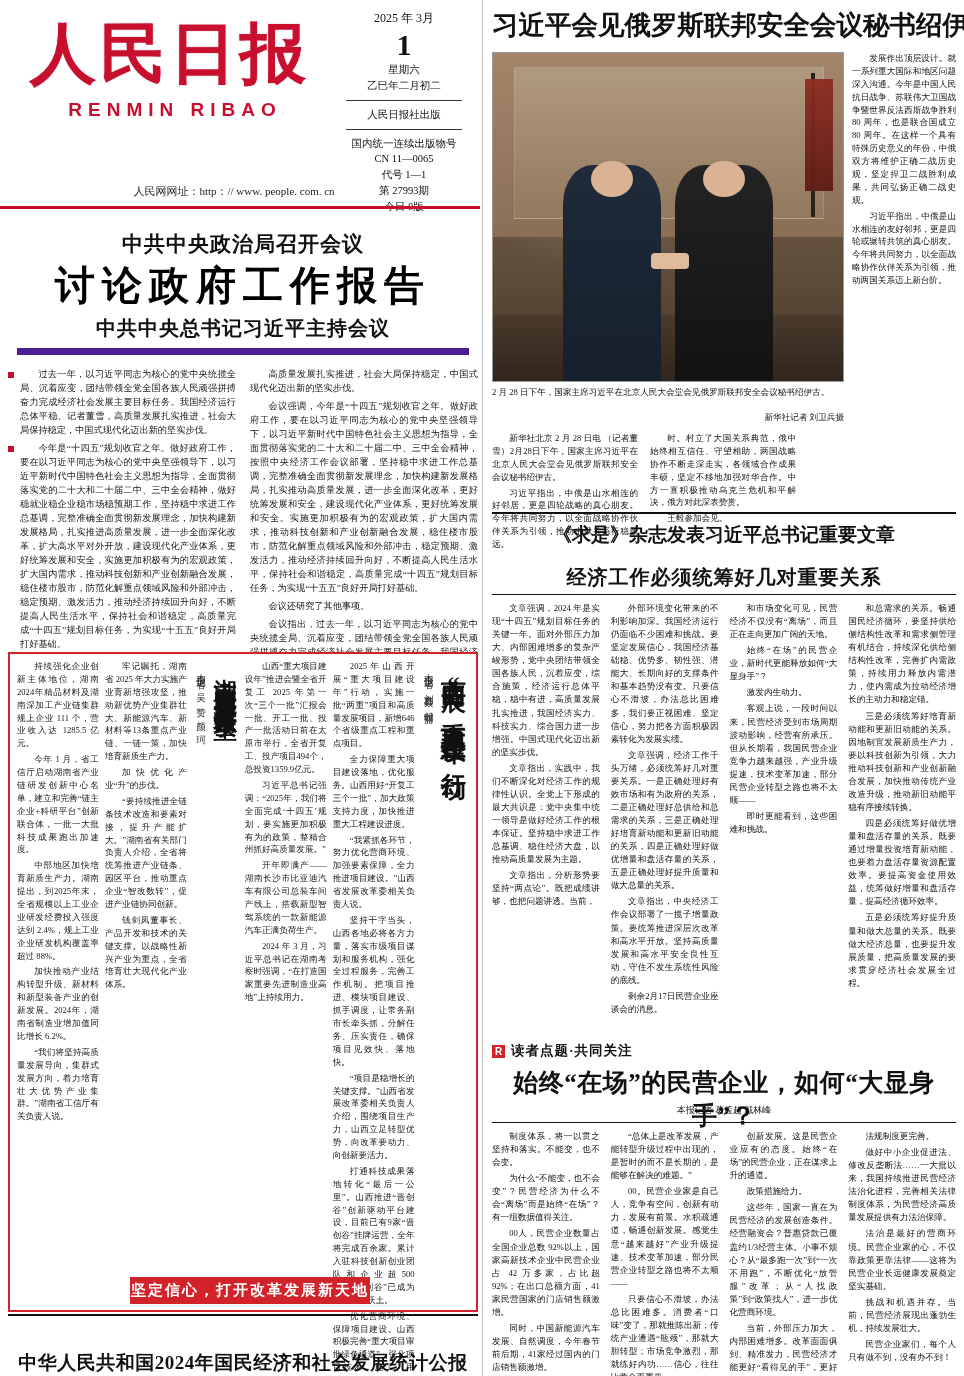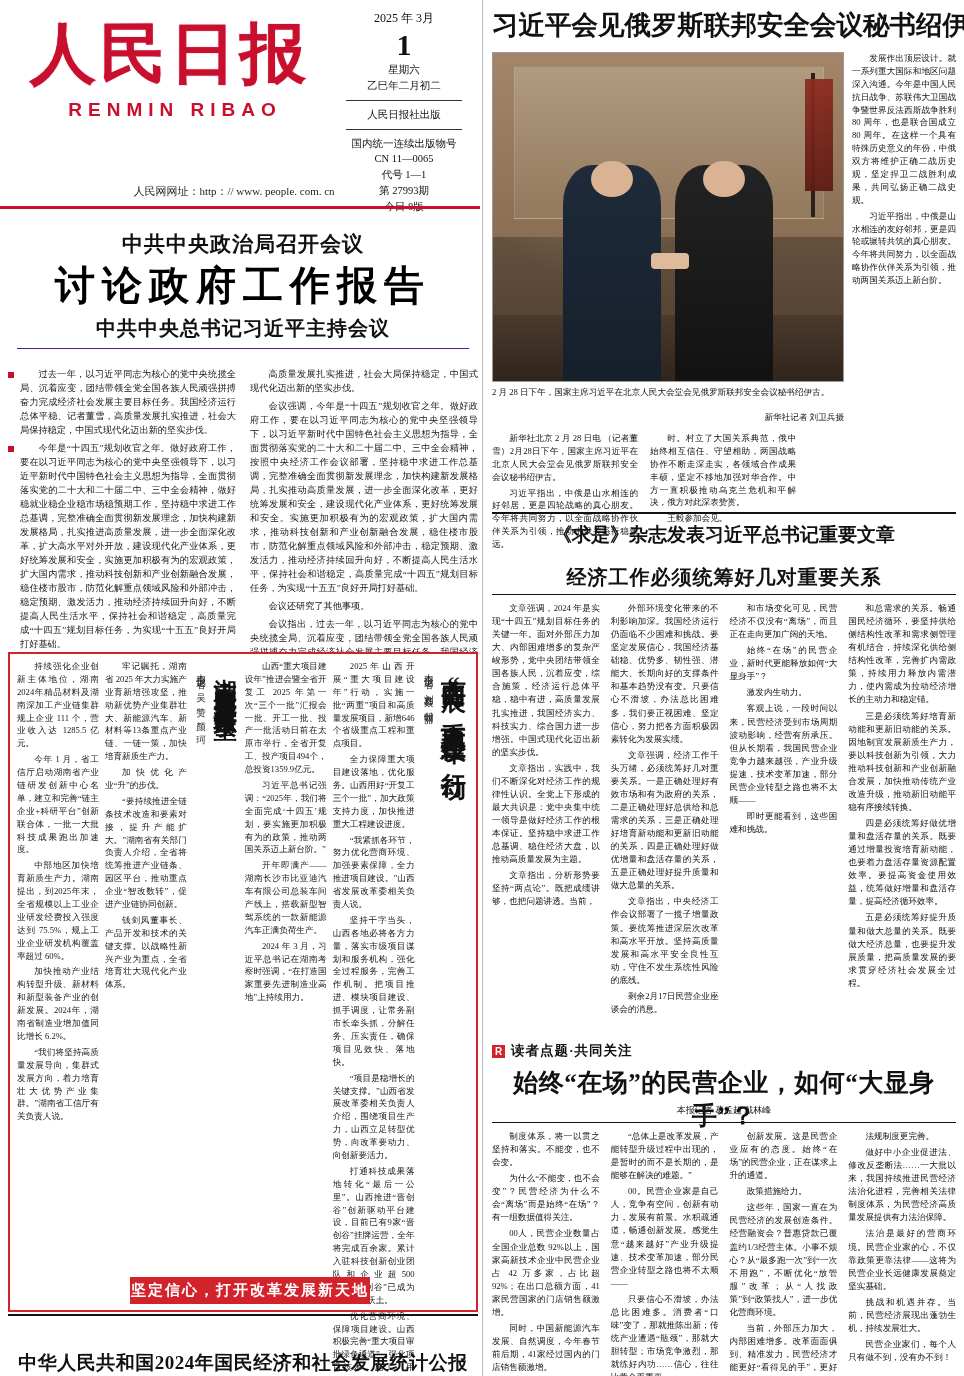--- a/index.html
+++ b/index.html
@@ -115,21 +115,21 @@
     line-height: 1.18;
     color: #000;
   }
   .lead-sub {
     text-align: center;
     font-size: 20px;
     font-weight: bold;
     letter-spacing: 1px;
     margin-top: 6px;
     padding-bottom: 6px;
-    border-bottom: 1px solid #4c1d95;
+    border-bottom: 7px solid #4c1d95;
     width: 452px;
     margin-left: auto; margin-right: auto;
   }
 
   
   .lead-body {
     position: absolute;
     left: 8px; top: 368px;
     width: 470px;
     display: flex;
@@ -548,38 +548,38 @@
         <p>全力保障重大项目建设落地，优化服务。山西用好“开复工三个一批”，加大政策支持力度，加快推进重大工程建设进度。</p>
         <p>“我紧抓各环节，努力优化营商环境、加强要素保障，全力推进项目建设。”山西省发展改革委相关负责人说。</p>
         <p>坚持干字当头，山西各地必将各方力量，落实市级项目谋划和服务机构，强化全过程服务，完善工作机制。把项目推进、模块项目建设、抓手调度，让常务副市长牵头抓，分解任务、压实责任，确保项目见效快、落地快。</p>
         <p>“项目是稳增长的关键支撑。”山西省发展改革委相关负责人介绍，围绕项目生产力，山西立足转型优势，向改革要动力、向创新要活力。</p>
         <p>打通科技成果落地转化“最后一公里”。山西推进“晋创谷”创新驱动平台建设，目前已有9家“晋创谷”挂牌运营，全年将完成百余家。累计入驻科技创新创业团队和企业超500家，“晋创谷”已成为创新创业沃土。</p>
         <p>优化营商环境、保障项目建设。山西积极完善“重大项目审批绿色通道”，强化项目技术、施工、用工、设备供给。</p>
 
       </div>
       <div class="rb-col">
         <p>山西“重大项目建设年”推进会暨全省开复工 2025 年第一次“三个一批”汇报会一批、开工一批、投产一批活动日前在太原市举行，全省开复工、投产项目494个，总投资1359.9亿元。</p>
-        <p>习近平总书记强调：“2025年，我们将全面完成‘十四五’规划，要实施更加积极有为的政策，推动两国关系迈上新台阶。”</p>
+        <p>习近平总书记强调：“2025年，我们将全面完成‘十四五’规划，要实施更加积极有为的政策，整精合州抓好高质量发展。”</p>
         <p>开年即满产——湖南长沙市比亚迪汽车有限公司总装车间产线上，搭载新型智驾系统的一款新能源汽车正满负荷生产。</p>
         <p>2024 年 3 月，习近平总书记在湖南考察时强调，“在打造国家重要先进制造业高地”上持续用力。</p>
       </div>
       <div style="display:flex;flex-direction:row-reverse;gap:2px;">
         <div class="vert-title smaller">湖南大力实施产业育新培强攻坚</div>
         <div class="vert-byline">本报记者 吴 赞 颜 珂</div>
       </div>
       <div class="rb-col">
         <p>牢记嘱托，湖南省 2025 年大力实施产业育新培强攻坚，推动新优势产业集群壮大、新能源汽车、新材料等13条重点产业链、一链一策，加快培育新质生产力。</p>
         <p>加快优化产业“升”的步伐。</p>
         <p>“要持续推进全链条技术改造和要素对接，提升产能扩大。”湖南省有关部门负责人介绍，全省将统筹推进产业链条、园区平台，推动重点企业“智改数转”，促进产业链协同创新。</p>
         <p>钱剑凤董事长、产品开发和技术的关键支撑。以战略性新兴产业为重点，全省培育壮大现代化产业体系。</p>
       </div>
       <div class="rb-col">
         <p>持续强化企业创新主体地位，湖南2024年精品材料及湖南深加工产业链集群规上企业 111 个，营业收入达 1285.5 亿元。</p>
         <p>今年 1 月，省工信厅启动湖南省产业链研发创新中心名单，建立和完善“链主企业+科研平台”创新联合体，一批一大批科技成果跑出加速度。</p>
-        <p>中部地区加快培育新质生产力。湖南提出，到2025年末，全省规模以上工业企业研发经费投入强度达到 75.5%，规上工业企业研发机构覆盖率超过 60%。</p>
+        <p>中部地区加快培育新质生产力。湖南提出，到2025年末，全省规模以上工业企业研发经费投入强度达到 2.4%，规上工业企业研发机构覆盖率超过 88%。</p>
         <p>加快推动产业结构转型升级、新材料和新型装备产业的创新发展。2024年，湖南省制造业增加值同比增长 6.2%。</p>
         <p>“我们将坚持高质量发展导向，集群式发展方向，着力培育壮大优势产业集群。”湖南省工信厅有关负责人说。</p>
       </div>
     </div>
     <div class="rb-banner">坚定信心，打开改革发展新天地</div>
   </div>
 
   <div class="hr-thick"></div>
   <div class="bottom-banner">
     <div class="bb-title">中华人民共和国2024年国民经济和社会发展统计公报</div>

